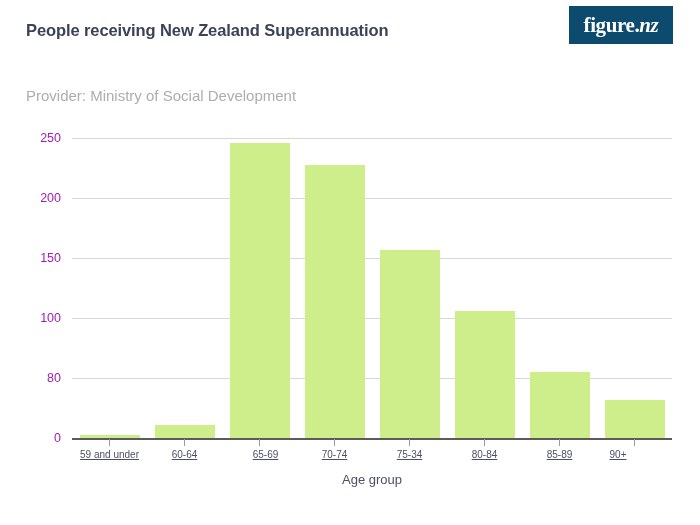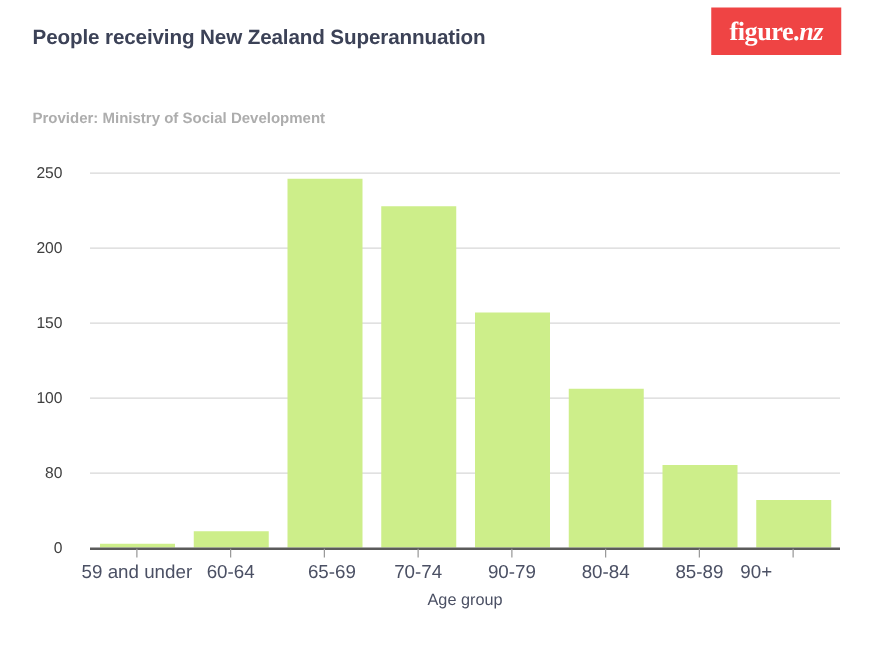--- a/index.html
+++ b/index.html
@@ -38,34 +38,34 @@
     top: 58px;
     font-size: 13.5px;
     font-weight: normal;
     color: #4b5064;
     white-space: nowrap;
   }
   #chart-provider {
     position: absolute;
     left: 26px;
     top: 87px;
-    font-size: 12px;
-    font-weight: bold;
+    font-size: 15px;
+    font-weight: normal;
     color: #adadad;
     white-space: nowrap;
   }
 
   
   #logo-badge {
     position: absolute;
     left: 569px;
     top: 6px;
     width: 104px;
     height: 38px;
-    background: #ef4444;
+    background: #0c4a6e;
     display: flex;
     align-items: center;
     justify-content: center;
   }
   #logo-text {
     font-family: "Liberation Serif", serif;
     font-size: 21px;
     font-weight: bold;
     color: #ffffff;
     letter-spacing: -0.4px;
@@ -93,25 +93,25 @@
   #axis-baseline {
     position: absolute;
     left: 72px;
     top: 438px;
     width: 600px;
     height: 1.5px;
     background: #5b5b5b;
   }
   .y-tick-label {
     position: absolute;
-    right: 12px;
+    right: 1px;
     width: 40px;
     text-align: right;
     font-size: 12.5px;
-    color: #404040;
+    color: #a21caf;
     transform: translateY(-50%);
   }
   #y-axis-labels {
     position: absolute;
     left: 14px;
     top: 138px;
     width: 48px;
     height: 300px;
   }
 
@@ -140,25 +140,26 @@
   .x-tick {
     position: absolute;
     top: 1px;
     width: 1.5px;
     height: 7px;
     background: #9a9a9a;
   }
   .x-tick-label {
     position: absolute;
     top: 11px;
-    font-size: 15px;
+    font-size: 10px;
     color: #4b5064;
     text-align: center;
     white-space: nowrap;
     transform: translateX(-50%);
+    text-decoration: underline;
   }
   #x-axis-title {
     position: absolute;
     left: 72px;
     top: 472px;
     width: 600px;
     text-align: center;
     font-size: 13px;
     color: #4b5064;
   }
@@ -208,21 +209,21 @@
 <div id="x-axis-layer">
     <div class="x-tick" style="left: 36.75px;"></div>
     <div class="x-tick-label" style="left: 37.5px;">59 and under</div>
     <div class="x-tick" style="left: 111.75px;"></div>
     <div class="x-tick-label" style="left: 112.5px;">60-64</div>
     <div class="x-tick" style="left: 186.75px;"></div>
     <div class="x-tick-label" style="left: 187.5px; padding-left: 12px;">65-69</div>
     <div class="x-tick" style="left: 261.75px;"></div>
     <div class="x-tick-label" style="left: 262.5px;">70-74</div>
     <div class="x-tick" style="left: 336.75px;"></div>
-    <div class="x-tick-label" style="left: 337.5px;">90-79</div>
+    <div class="x-tick-label" style="left: 337.5px;">75-34</div>
     <div class="x-tick" style="left: 411.75px;"></div>
     <div class="x-tick-label" style="left: 412.5px;">80-84</div>
     <div class="x-tick" style="left: 486.75px;"></div>
     <div class="x-tick-label" style="left: 487.5px;">85-89</div>
     <div class="x-tick" style="left: 561.75px;"></div>
-    <div class="x-tick-label" style="left: 533px;">90+</div>
+    <div class="x-tick-label" style="left: 546px;">90+</div>
   </div>
 <div id="x-axis-title">Age group</div>
 
 </body></html>

